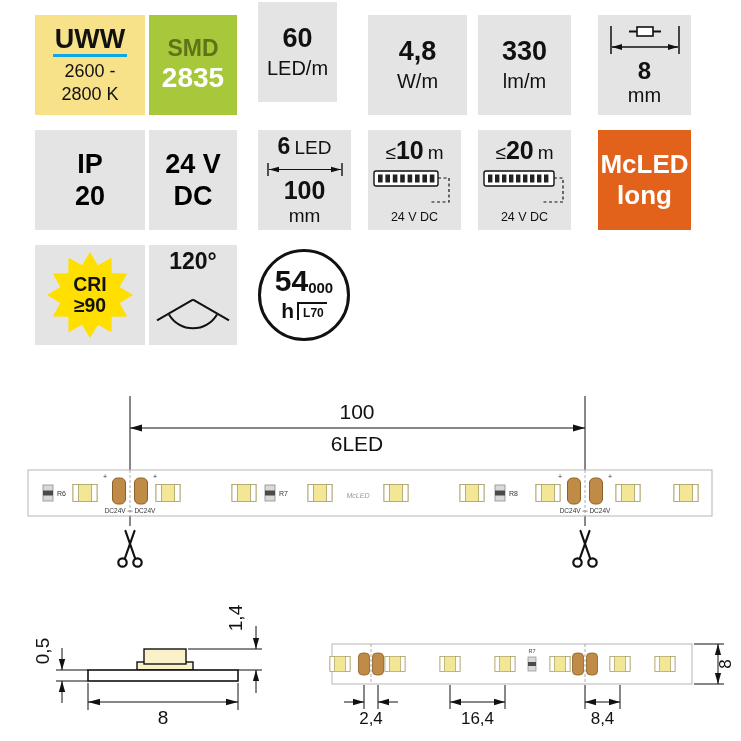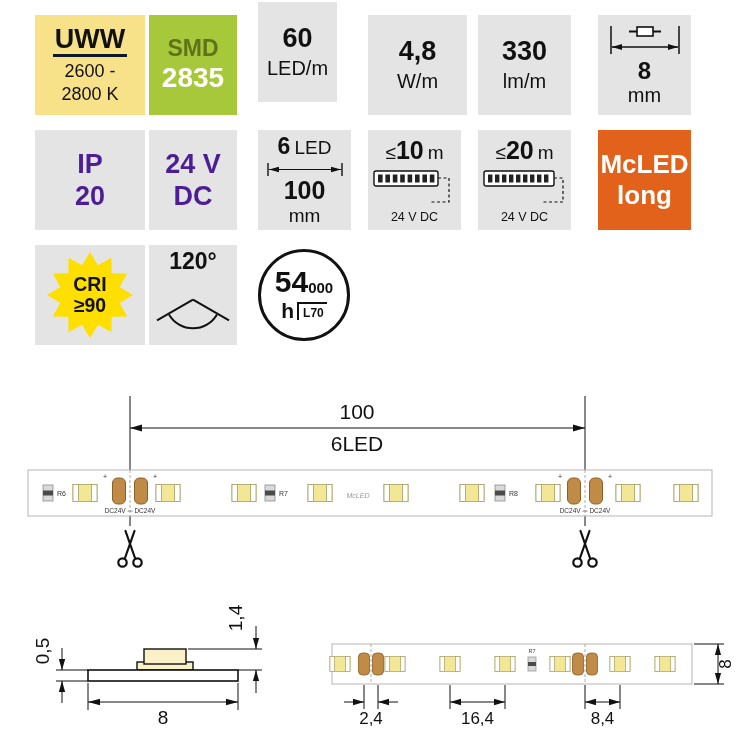--- a/index.html
+++ b/index.html
@@ -3,36 +3,36 @@
 <meta charset="utf-8">
 <style>
   *{margin:0;padding:0;box-sizing:border-box}
   html,body{width:741px;height:741px}
   body{position:relative;background:#fff;font-family:"Liberation Sans",sans-serif;color:#111;overflow:hidden}
   .badge{position:absolute;height:100px;display:flex;flex-direction:column;align-items:center;justify-content:center;text-align:center}
   .bg-gray{background:#e4e4e4}
   .bg-yellow{background:#f7e189}
   .bg-green{background:#a7c83b}
   .bg-orange{background:#e2621b}
-  .code{font-size:27px;font-weight:800;border-bottom:3px solid #0f172a;line-height:1.08;padding:0 2px;margin-bottom:3px}
+  .code{font-size:27px;font-weight:800;border-bottom:3px solid #0ea5e9;line-height:1.08;padding:0 2px;margin-bottom:3px}
   .sub{font-size:18px;line-height:1.25}
   .smd-t{font-size:23px;font-weight:700;color:#5f7418;line-height:1.1}
   .smd-n{font-size:28px;font-weight:800;color:#fff;line-height:1.15}
   .big{font-size:27px;font-weight:800;line-height:1.1}
   .unit{font-size:20px;margin-top:3px}
-  .teal{color:#4c1d95;font-size:27px;font-weight:800;line-height:1.2}
+  .teal{color:#000000;font-size:27px;font-weight:800;line-height:1.2}
   .white-line{color:#fff;font-size:26px;font-weight:800;line-height:1.2}
   .inline{display:flex;align-items:baseline;justify-content:center}
   .n-big{font-size:25px;font-weight:800}
   .n-sm{font-size:19px}
   .ml{margin-left:4px}
   .cap{font-size:12.5px;margin-top:2px}
   .deg{font-size:23px;font-weight:700;margin-bottom:20px}
   .circle{position:absolute;left:258px;top:249px;width:92px;height:92px;border:3px solid #111;border-radius:50%;background:#fff;display:flex;flex-direction:column;align-items:center;justify-content:center}
-  .lrow1{display:flex;align-items:flex-end}
+  .lrow1{display:flex;align-items:center}
   .l54{font-size:30px;font-weight:800;line-height:.95}
   .l000{font-size:15px;font-weight:800;margin-top:12px}
   .lrow2{display:flex;align-items:center;margin-top:3px}
   .lh{font-size:21px;font-weight:700;margin-right:3px}
   .l70{font-size:12px;font-weight:700;border-left:2px solid #111;border-top:2px solid #111;padding:2px 3px 0 4px}
   .abs{position:absolute}
   svg text{font-family:"Liberation Sans",sans-serif;fill:#111}
   .dim{font-size:21px}
   .dimS{font-size:19px}
   .dimT{font-size:17px}

